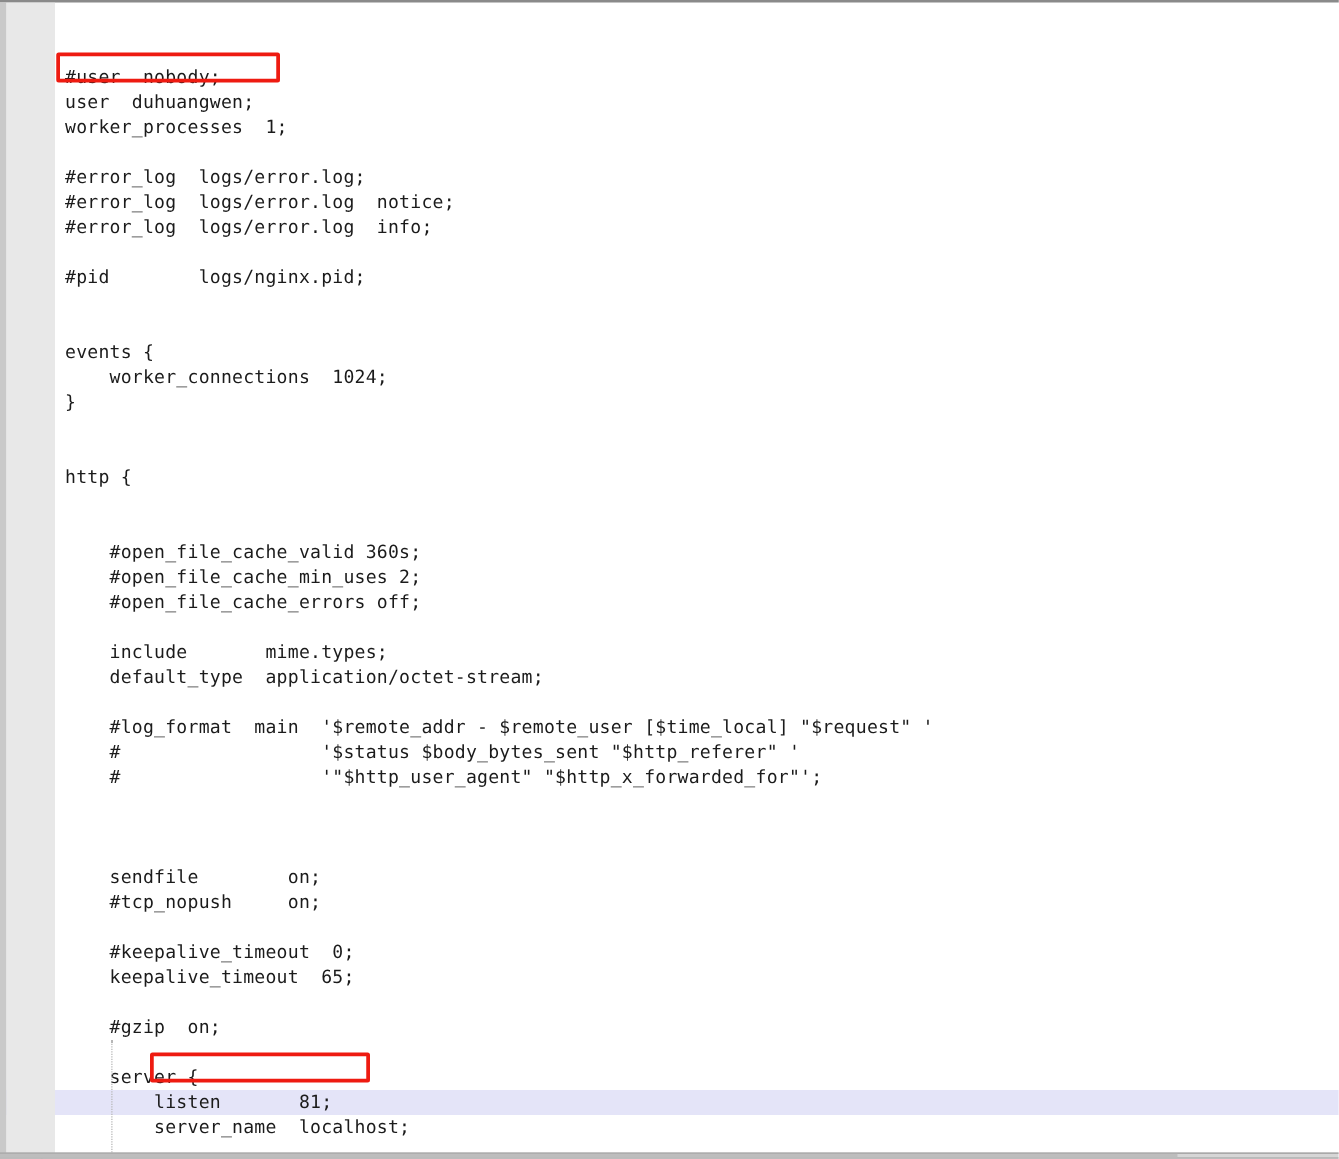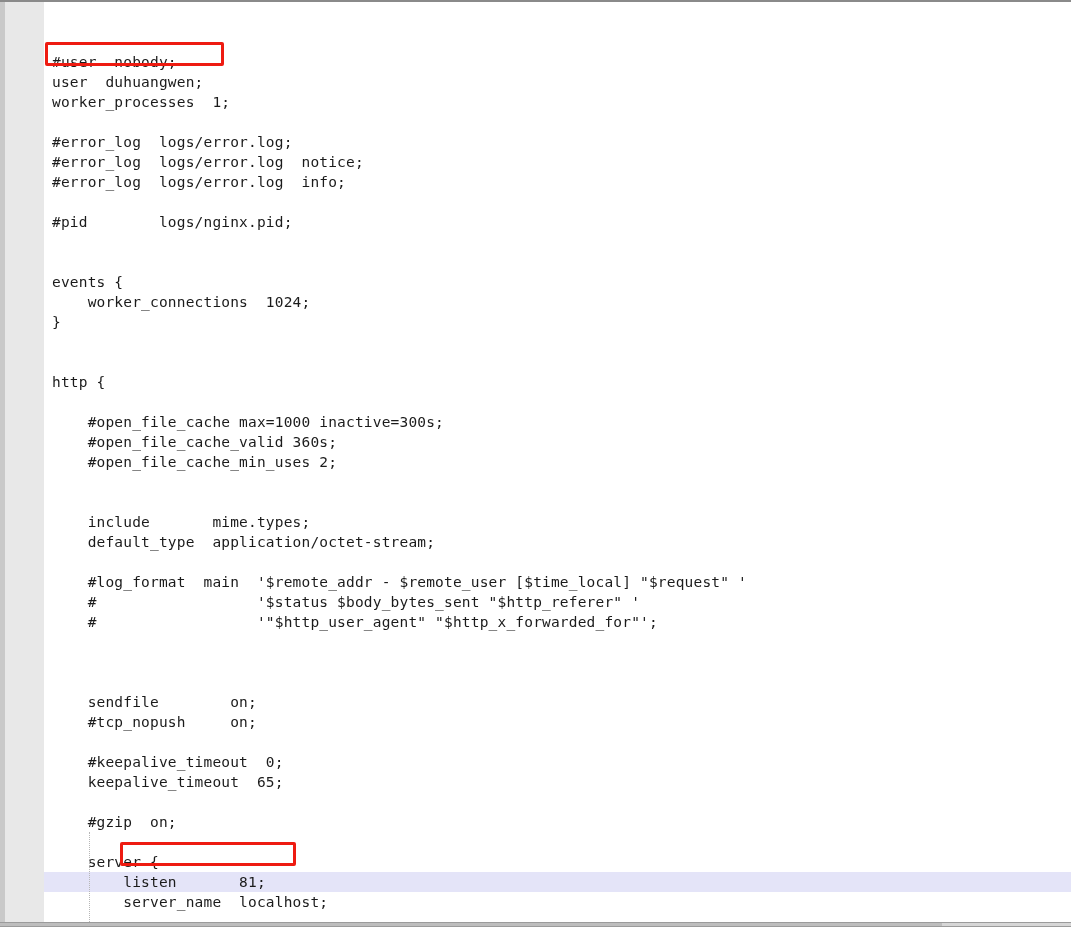--- a/index.html
+++ b/index.html
@@ -218,29 +218,32 @@
       <div class="row" style="top: 343px;">
         <span class="lineno">18</span>
         <span class="codetext">http {</span>
       </div>
       <div class="row" style="top: 363px;">
         <span class="lineno">19</span>
         <span class="codetext"></span>
       </div>
       <div class="row" style="top: 383px;">
         <span class="lineno">20</span>
-        <span class="codetext">    #open_file_cache max=1000 inactive=300s;</span>
       </div>
       <div class="row" style="top: 403px;">
         <span class="lineno">21</span>
         <span class="codetext">    #open_file_cache_valid 360s;</span>
       </div>
       <div class="row" style="top: 423px;">
         <span class="lineno">22</span>
         <span class="codetext">    #open_file_cache_min_uses 2;</span>
+      </div>
+      <div class="row" style="top: 443px;">
+        <span class="lineno">23</span>
+        <span class="codetext">    #open_file_cache_errors off;</span>
       </div>
       <div class="row" style="top: 463px;">
         <span class="lineno">24</span>
         <span class="codetext"></span>
       </div>
       <div class="row" style="top: 483px;">
         <span class="lineno">25</span>
         <span class="codetext">    include       mime.types;</span>
       </div>
       <div class="row" style="top: 503px;">

